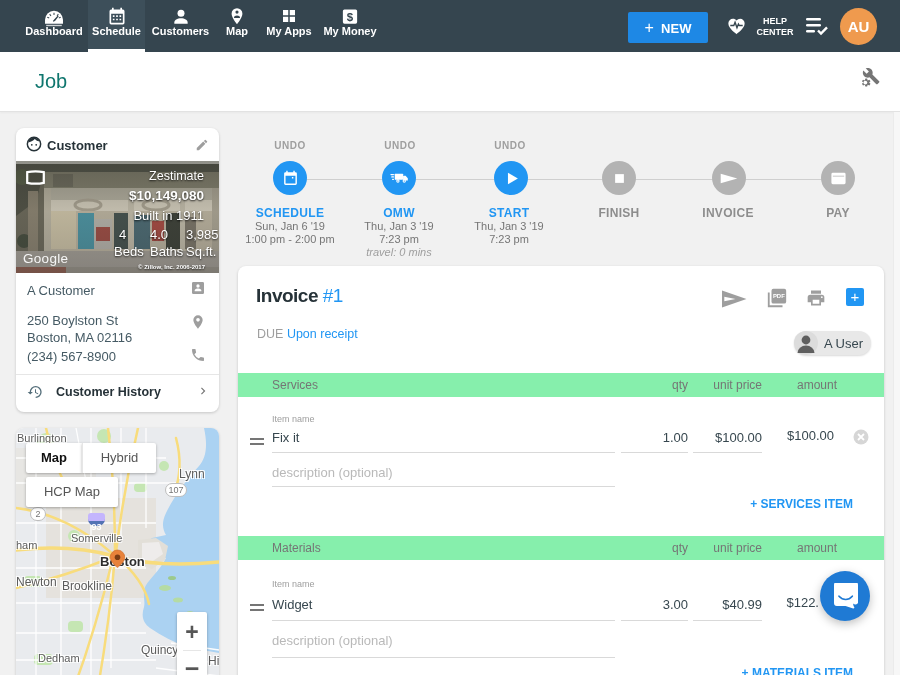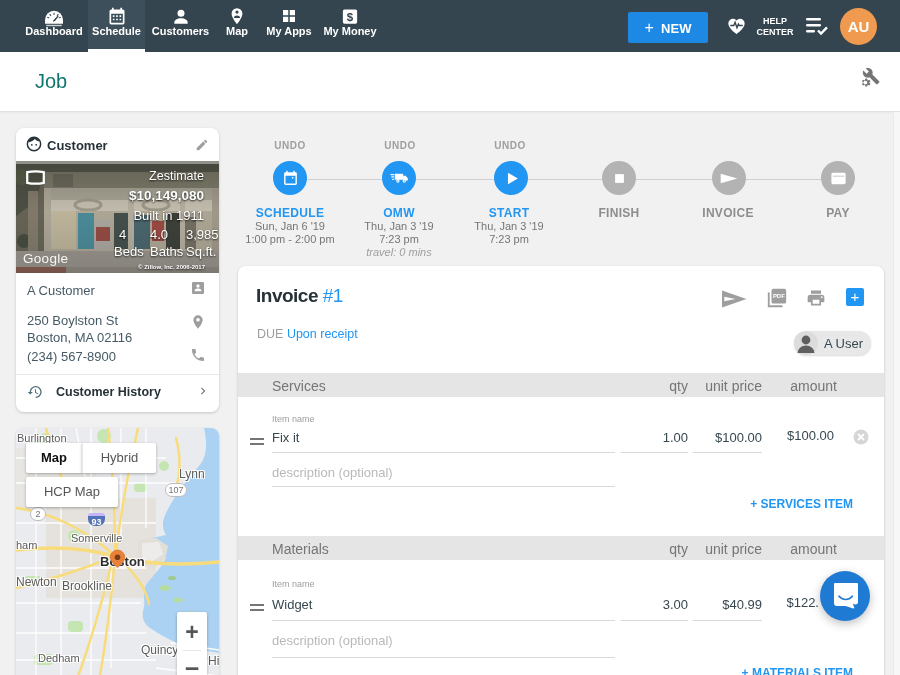--- a/index.html
+++ b/index.html
@@ -35,21 +35,21 @@
 
 #custhead { position:absolute; left:0; top:0; width:100%; height:33px; }
 #custhead .t { position:absolute; left:31px; top:10px; font-size:13px; font-weight:bold; color:#263238; }
 #photo { position:absolute; left:0; top:33px; width:203px; height:112px; overflow:hidden; }
 .ov { position:absolute; right:7px; color:#fff; text-shadow:0 1px 2px rgba(0,0,0,0.8); text-align:right; }
 .ovl { position:absolute; color:#fff; text-shadow:0 1px 2px rgba(0,0,0,0.8); font-size:13px; }
 .crow { position:absolute; left:11px; font-size:13px; color:#455a64; }
 .cico { position:absolute; right:13px; }
 
 
-.band { position:absolute; left:0; width:646px; height:24px; background:#e5e5e5; color:#757575; font-size:14px; }
+.band { position:absolute; left:0; width:646px; height:24px; background:#86efac; color:#757575; font-size:12px; }
 .band .s { position:absolute; left:34px; top:5px; }
 .band .q { position:absolute; right:196px; top:5px; }
 .band .u { position:absolute; right:122px; top:5px; }
 .band .a { position:absolute; right:47px; top:5px; }
 .itemname { position:absolute; left:34px; font-size:9px; color:#9e9e9e; }
 .itemval { position:absolute; left:34px; font-size:13px; color:#37474f; }
 .iline { position:absolute; background:#d9d9d9; height:1px; }
 .desc { position:absolute; left:34px; font-size:13px; color:#b9b9b9; }
 .num { position:absolute; font-size:13px; color:#37474f; text-align:right; }
 .addlink { position:absolute; right:31px; font-size:12px; font-weight:bold; color:#2196f3; }
@@ -64,21 +64,21 @@
 .tlbl.gray { color:#8d8d8d; }
 .tsub { position:absolute; top:108px; text-align:center; font-size:11px; color:#757575; line-height:13px; }
 
 
 .mlbl { position:absolute; font-size:11px; color:#5b5b5b; text-shadow:-1px -1px 0 #fff,1px -1px 0 #fff,-1px 1px 0 #fff,1px 1px 0 #fff; }
 .mbtn { position:absolute; height:30px; background:#fff; box-shadow:0 1px 3px rgba(0,0,0,0.3);
   font-size:13px; color:#565656; text-align:center; line-height:30px; }
 .shield { position:absolute; width:22px; height:14px; background:#fff; border:1px solid #bdbdbd; border-radius:7px;
   font-size:9px; color:#757575; text-align:center; line-height:13px; }
 .ishield { position:absolute; width:17px; height:13px; background:#5373b4; border-radius:3px 3px 7px 7px;
-  font-size:9px; font-weight:bold; color:#fff; text-align:center; line-height:13px; border-top:3px solid #c4b5fd; }
+  font-size:9px; font-weight:bold; color:#fff; text-align:center; line-height:13px; border-top:8px solid #c4b5fd; }
 </style>
 </head>
 <body>
 
 <div id="nav">
   <div class="tab" style="left:25px; width:58px;">
       <span class="lbl">Dashboard</span>
     <svg width="22" height="22" viewBox="0 0 24 24">
       <path fill="#fff" d="M12 4.2 A9.8 9.8 0 0 0 2.2 14 L2.2 18.2 L21.8 18.2 L21.8 14 A9.8 9.8 0 0 0 12 4.2z"></path>
       <g fill="#35454f">

